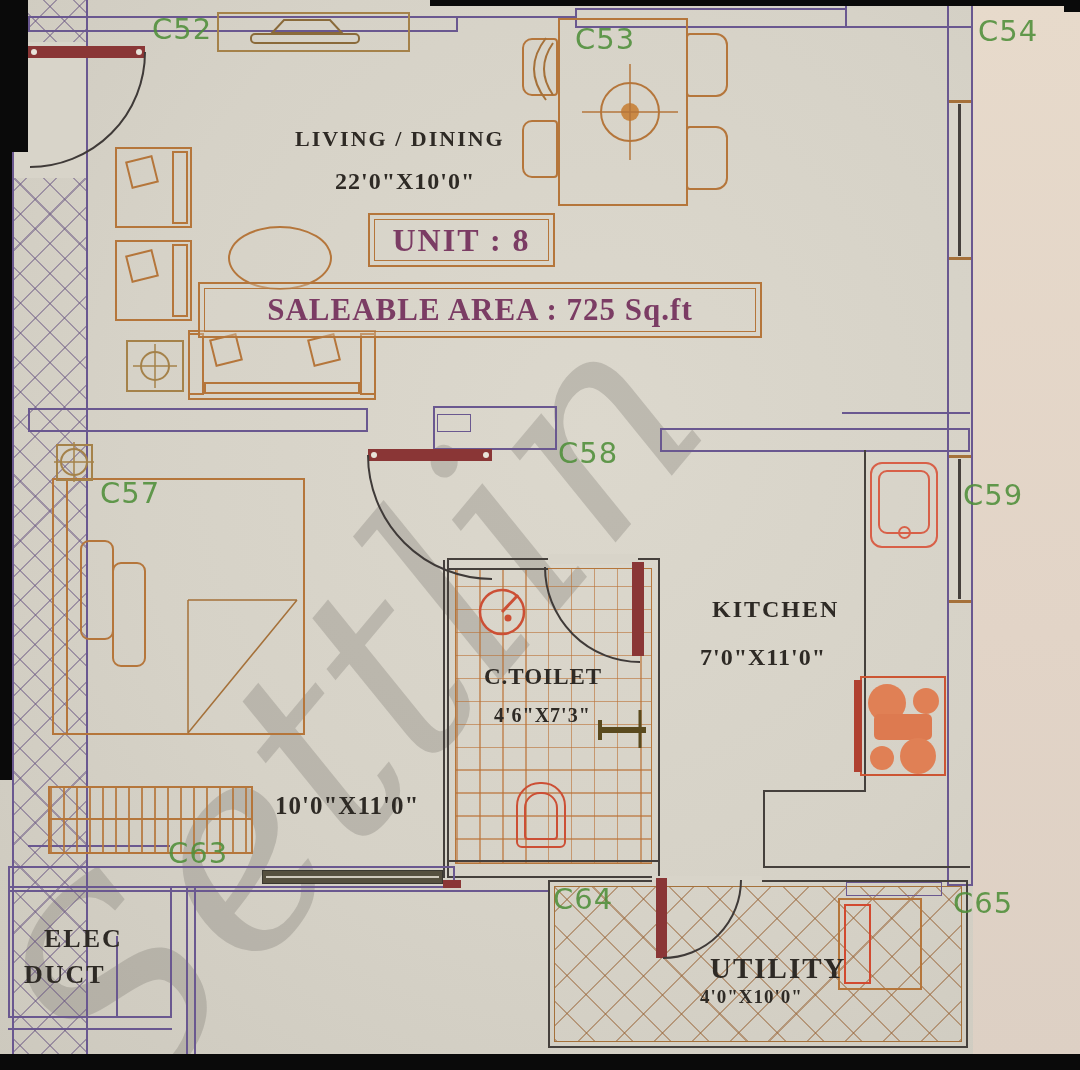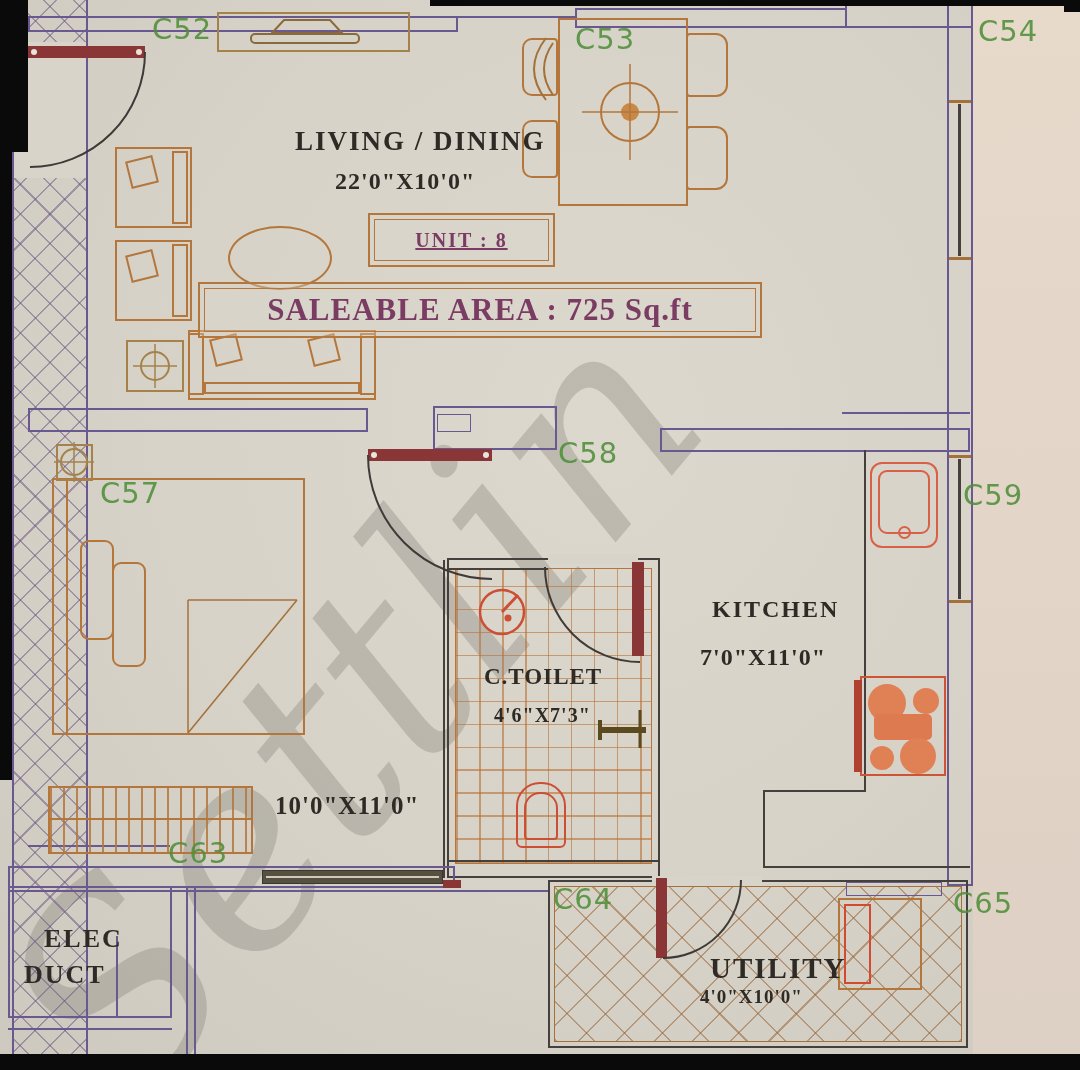--- a/index.html
+++ b/index.html
@@ -212,25 +212,25 @@
 
     <circle cx="502" cy="612" r="22" fill="none" stroke="#cc4f35" stroke-width="2.5"></circle>
     <line x1="502" y1="612" x2="518" y2="595" stroke="#cc4f35" stroke-width="3"></line>
     <circle cx="508" cy="618" r="3.5" fill="#cc4f35"></circle>
 
     <line x1="598" y1="730" x2="646" y2="730" stroke="#5a4a1e" stroke-width="6"></line>
     <line x1="640" y1="710" x2="640" y2="748" stroke="#5a4a1e" stroke-width="3"></line>
     <line x1="600" y1="720" x2="600" y2="740" stroke="#5a4a1e" stroke-width="4"></line>
   </svg>
 
-  <div class="lbl-room" style="left:295px;top:126px;font-size:27px;">LIVING / DINING</div>
+  <div class="lbl-room" style="left:295px;top:126px;font-size:22px;">LIVING / DINING</div>
   <div class="lbl-dim" style="left:335px;top:168px;font-size:24px;">22'0"X10'0"</div>
 
   <div class="titlebox" style="left:368px;top:213px;width:187px;height:54px;">
-    <span class="titletext" style="font-size:20px;letter-spacing:2px;text-decoration:underline;">UNIT : 8</span>
+    <span class="titletext" style="font-size:32px;letter-spacing:2px;">UNIT : 8</span>
   </div>
   <div class="titlebox" style="left:198px;top:282px;width:564px;height:56px;">
     <span class="titletext" style="font-size:31px;letter-spacing:1px;">SALEABLE AREA : 725 Sq.ft</span>
   </div>
 
   <div class="lbl-room" style="left:712px;top:596px;font-size:24px;">KITCHEN</div>
   <div class="lbl-dim" style="left:700px;top:644px;font-size:24px;">7'0"X11'0"</div>
 
   <div class="lbl-room" style="left:484px;top:664px;font-size:23px;letter-spacing:1px;">C.TOILET</div>
   <div class="lbl-dim" style="left:494px;top:704px;font-size:20px;">4'6"X7'3"</div>

